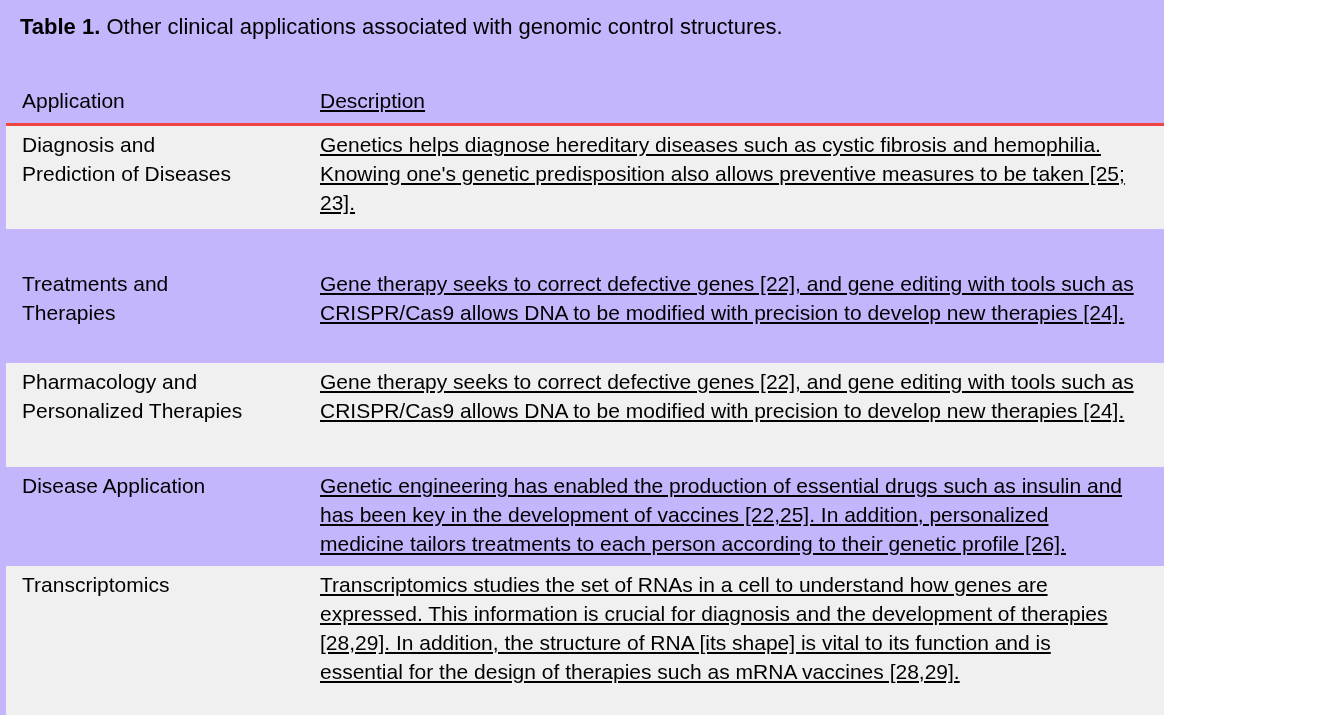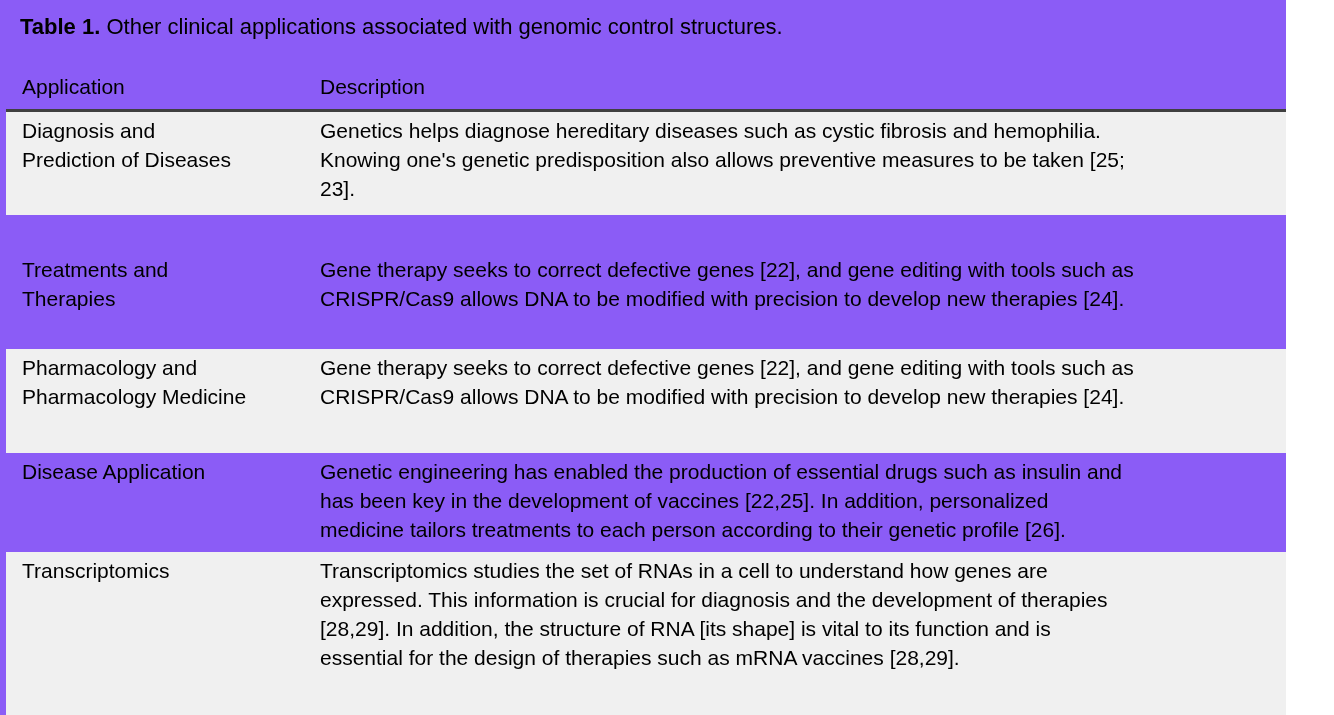--- a/index.html
+++ b/index.html
@@ -4,63 +4,64 @@
 <style>
   html, body {
     margin: 0;
     padding: 0;
     background: #ffffff;
     font-family: "Liberation Sans", sans-serif;
     color: #000000;
   }
   .page {
     position: relative;
-    width: 1286px;
+    width: 1164px;
     height: 715px;
-    background: #8b5cf6;
+    background: #c4b5fd;
     overflow: hidden;
   }
   .figure {
     position: absolute;
     left: 6px;
     top: 0;
     width: 1300px;
   }
   .caption {
     padding: 12px 0 0 14px;
     font-size: 22px;
     line-height: 30px;
     white-space: nowrap;
   }
   .caption-label { font-weight: bold; }
   .thead {
     display: flex;
-    margin-top: 30px;
+    margin-top: 44px;
     padding: 0 0 8px 16px;
     font-size: 21px;
     line-height: 29px;
-    border-bottom: 3px solid #404040;
+    border-bottom: 3px solid #ef4444;
   }
   .tbody {
     border-bottom: 3px solid #000000;
   }
   .trow {
     display: flex;
     padding: 4px 0 0 16px;
     box-sizing: border-box;
     font-size: 21px;
     line-height: 29px;
   }
   .col-app {
     width: 298px;
     flex: 0 0 298px;
   }
   .col-desc {
     flex: 1 1 auto;
     min-width: 0;
+    text-decoration: underline;
   }
   .cell-app, .cell-desc {
     white-space: pre-line;
   }
   .stripe { background: #f0f0f0; }
   .row-0 { min-height: 103px; }
   .row-1 { min-height: 98px; margin-top: 36px; }
   .row-2 { min-height: 104px; }
   .row-3 { min-height: 99px; }
   .row-4 { min-height: 181px; }
@@ -95,21 +96,21 @@
 
         <div class="trow row-1">
           <div class="col-app cell-app">Treatments and
 Therapies</div>
           <div class="col-desc cell-desc">Gene therapy seeks to correct defective genes [22], and gene editing with tools such as
 CRISPR/Cas9 allows DNA to be modified with precision to develop new therapies [24].</div>
         </div>
 
         <div class="trow row-2 stripe">
           <div class="col-app cell-app">Pharmacology and
-Pharmacology Medicine</div>
+Personalized Therapies</div>
           <div class="col-desc cell-desc">Gene therapy seeks to correct defective genes [22], and gene editing with tools such as
 CRISPR/Cas9 allows DNA to be modified with precision to develop new therapies [24].</div>
         </div>
 
         <div class="trow row-3">
           <div class="col-app cell-app">Disease Application</div>
           <div class="col-desc cell-desc">Genetic engineering has enabled the production of essential drugs such as insulin and
 has been key in the development of vaccines [22,25]. In addition, personalized
 medicine tailors treatments to each person according to their genetic profile [26].</div>
         </div>

